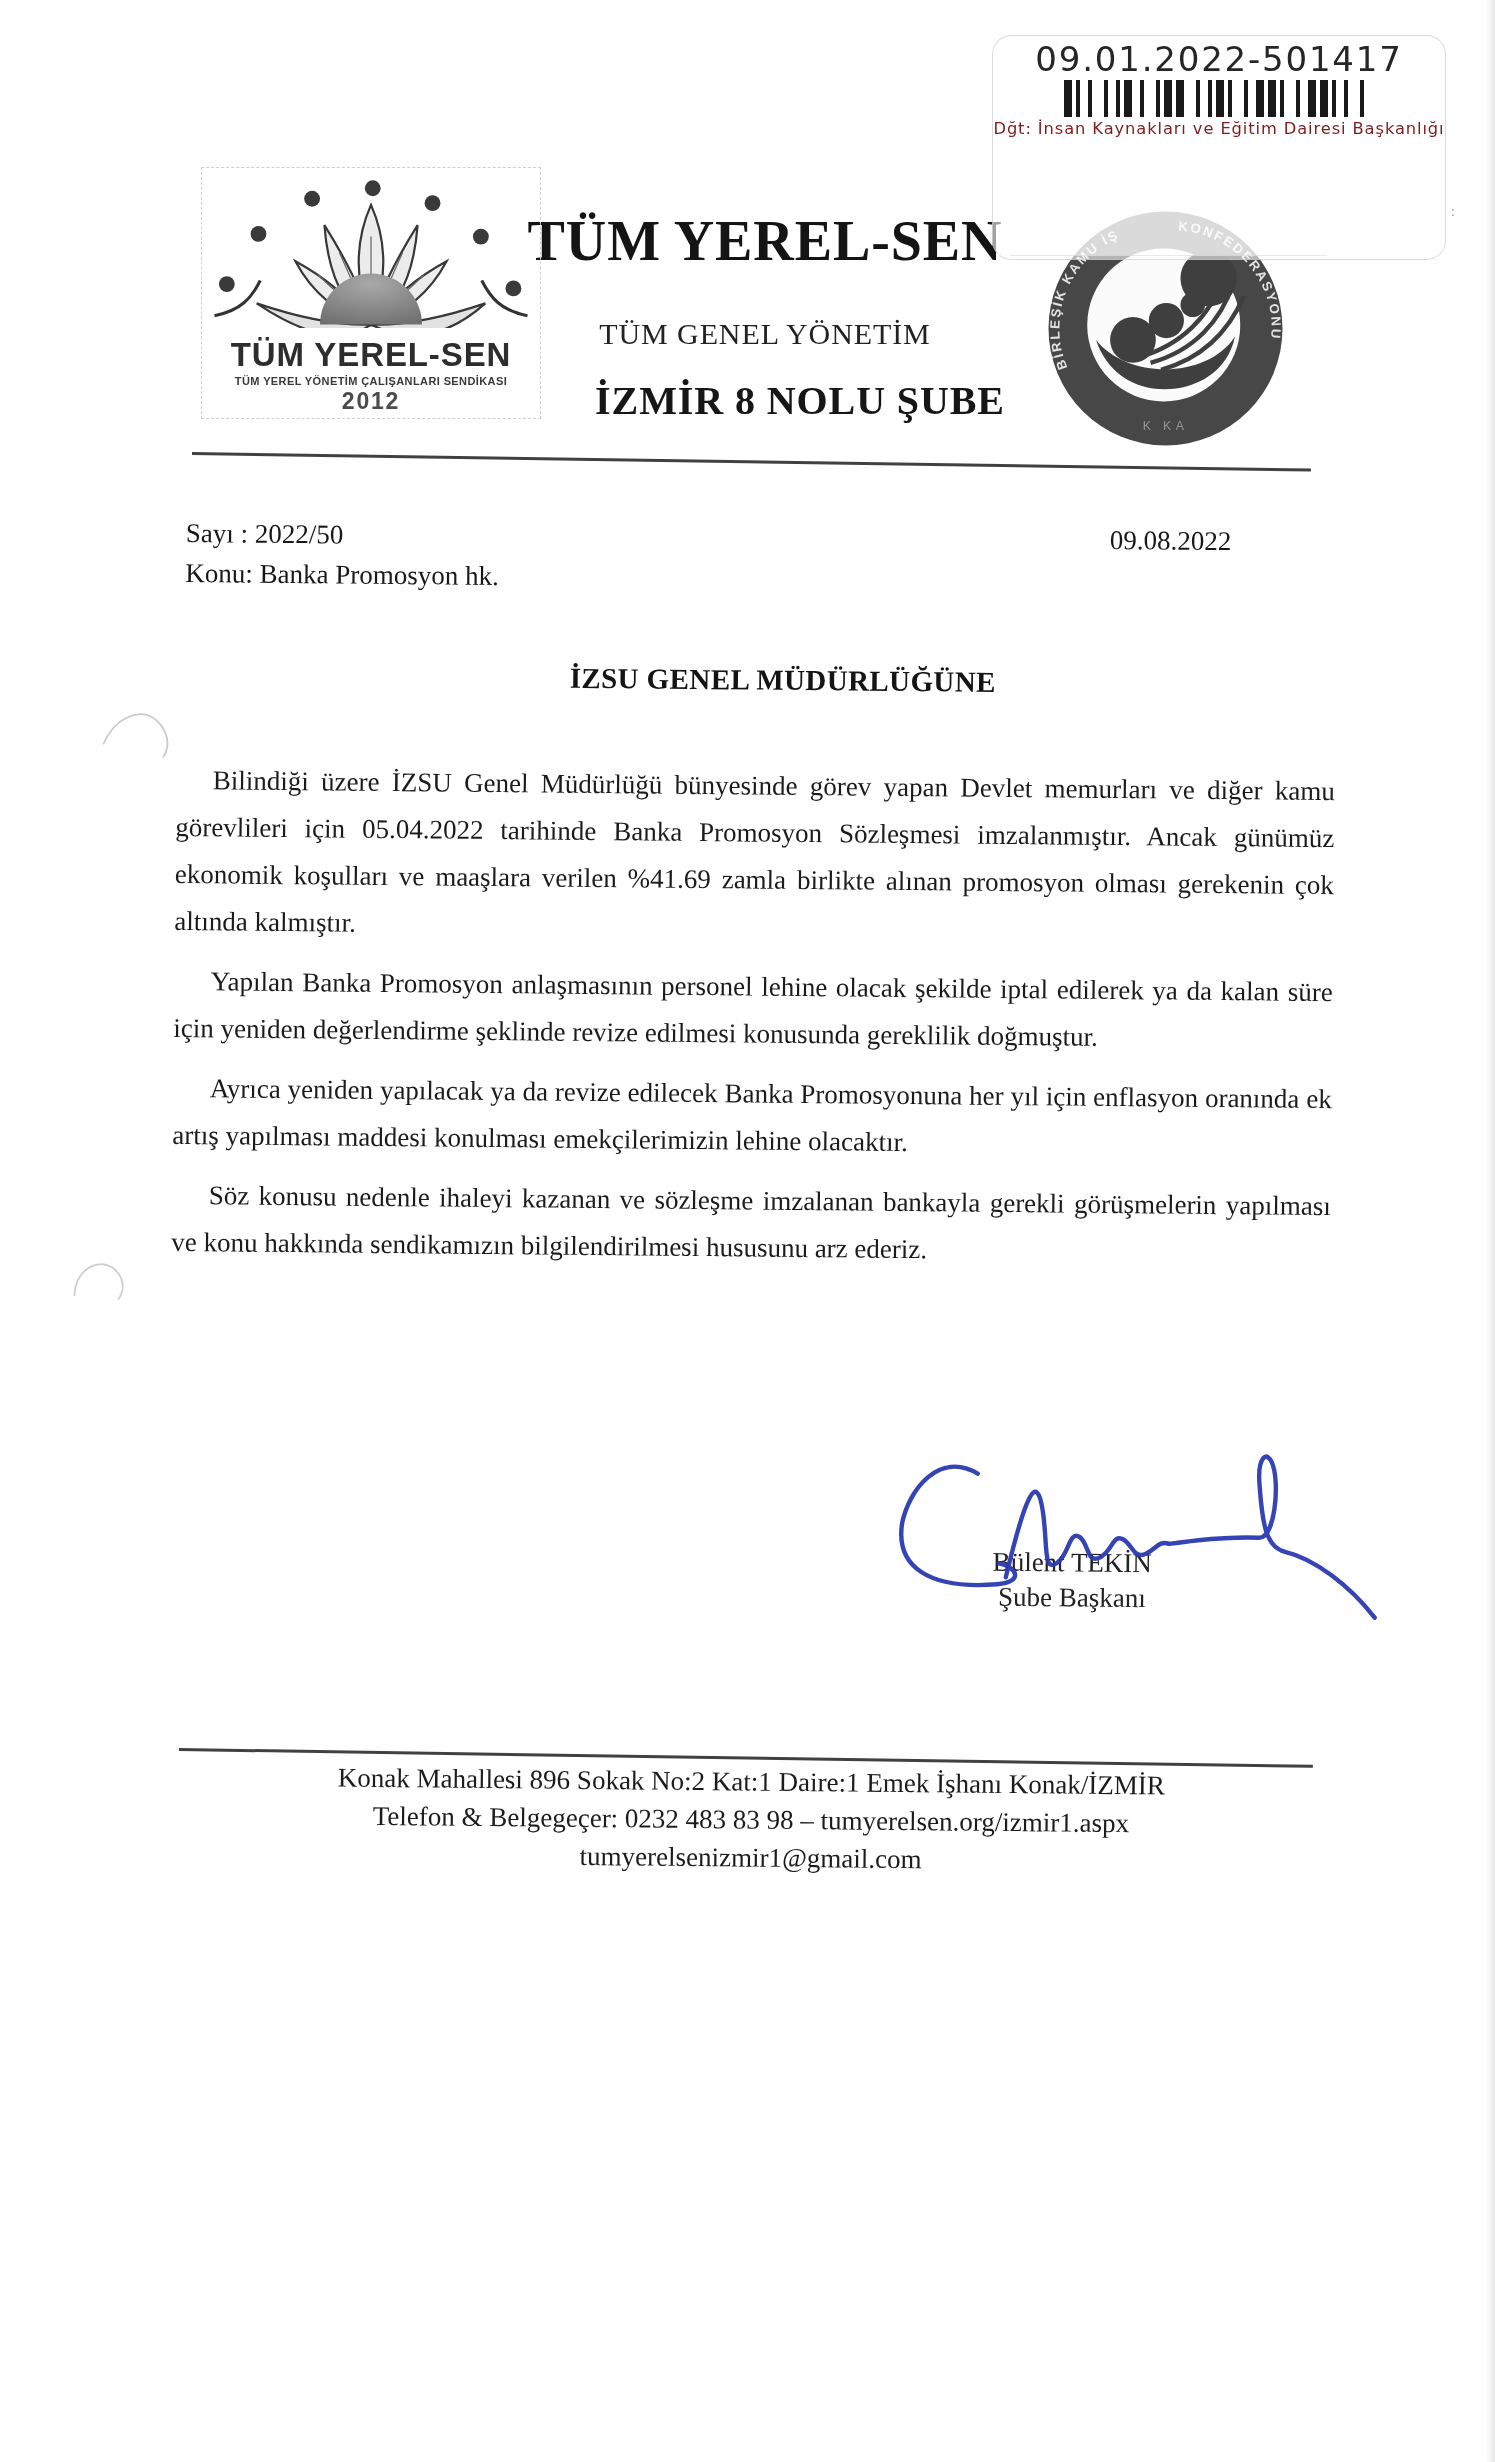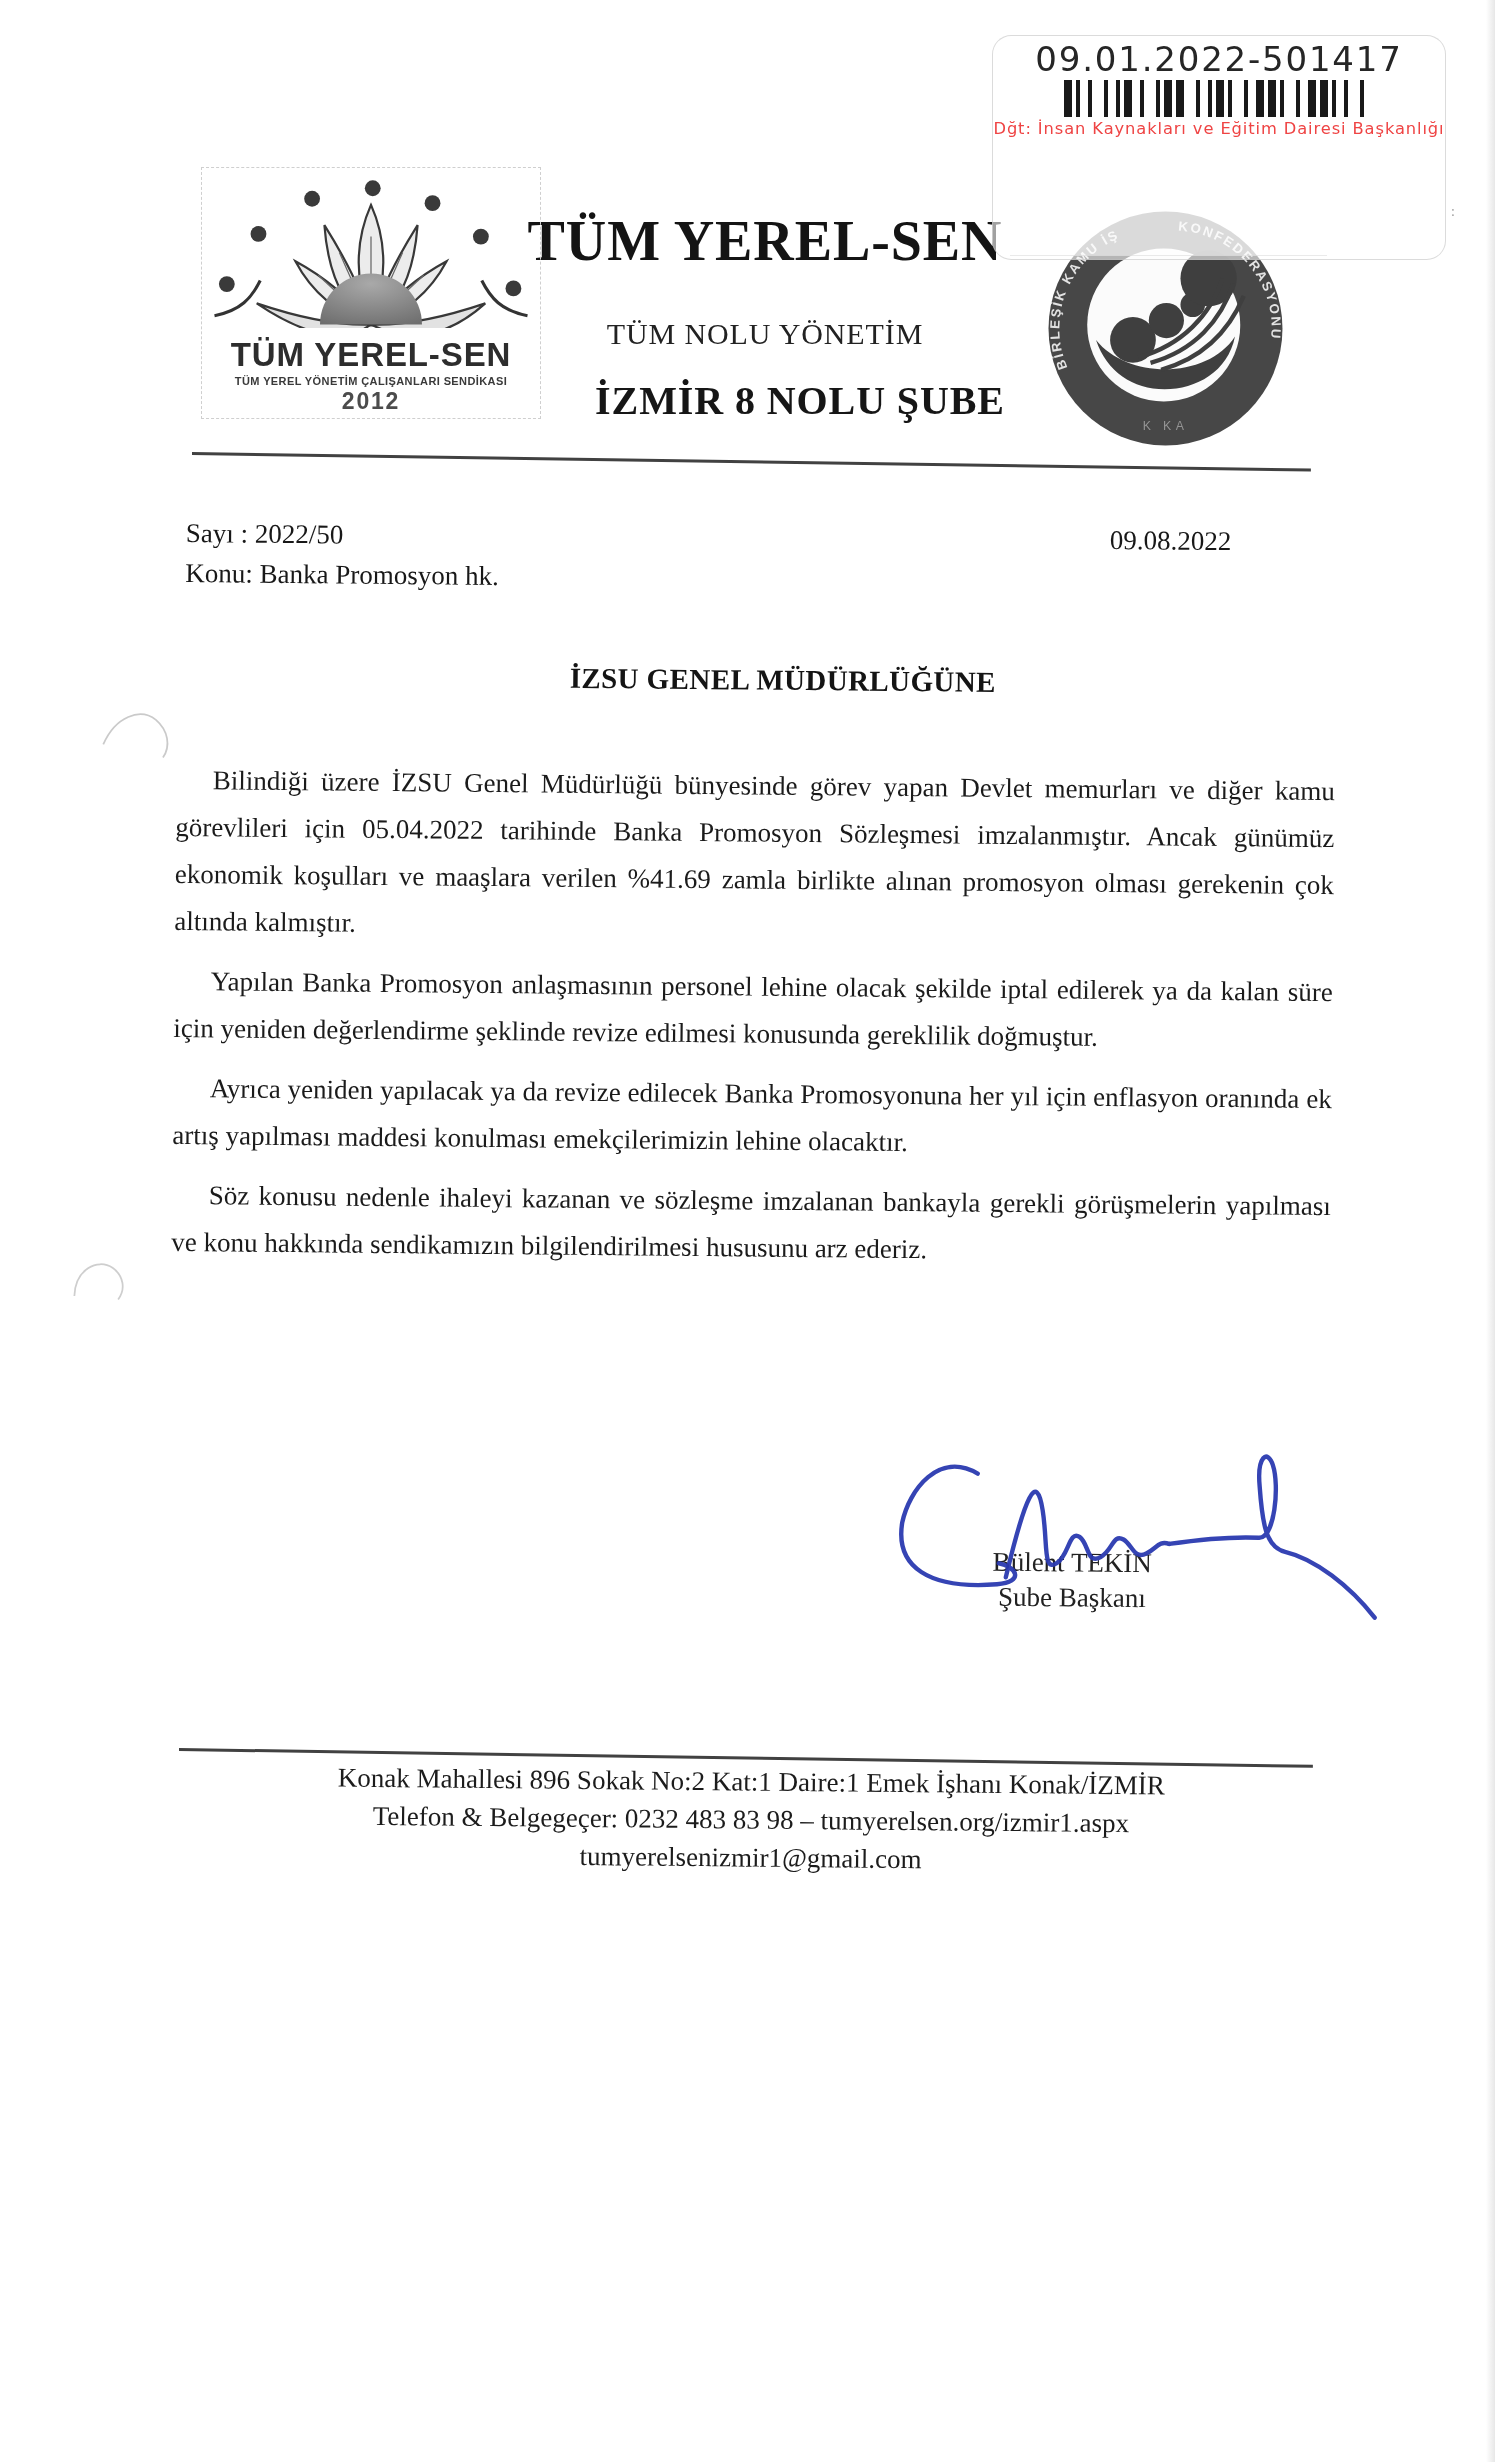--- a/index.html
+++ b/index.html
@@ -18,21 +18,21 @@
     border-radius:19.3px;z-index:5;text-align:center;
     font-family:"DejaVu Sans","Liberation Sans",sans-serif;}
   .stamp-org{margin-top:16px;font-size:32px;font-weight:bold;color:#1f1f1f;
     letter-spacing:0.4px;text-shadow:0 0 0.9px rgba(0,0,0,.35);}
   .stamp-num{margin-top:2.6px;font-size:34px;font-weight:400;color:#262626;letter-spacing:1.8px;}
   .barcode{display:flex;align-items:stretch;height:37px;width:310px;margin:1.8px auto 0 auto;
     filter:blur(0.3px);}
   .barcode i.b{background:#191919;}
   .barcode i.s{background:transparent;}
   .stamp-code{margin-top:-1.8px;font-size:29px;font-weight:600;color:#222;letter-spacing:1.8px;}
-  .stamp-dept{margin-top:1.8px;font-size:16.3px;color:#ef4444;letter-spacing:0.9px;
+  .stamp-dept{margin-top:1.8px;font-size:16.3px;color:#7f1d1d;letter-spacing:0.9px;
     filter:blur(0.4px);white-space:nowrap;}
 
   
   .logo-box{position:absolute;left:201px;top:167px;width:338px;height:250px;
     border:0.9px dashed #cfcfcf;text-align:center;z-index:2;}
   .logo-name{margin-top:3.5px;font-family:"Liberation Sans",sans-serif;font-weight:bold;
     font-size:33px;color:#2d2d2d;letter-spacing:0.9px;}
   .logo-sub{margin-top:1.8px;font-family:Liberation Sans, sans-serif;font-weight:bold;
     font-size:11px;color:#3a3a3a;letter-spacing:0.4px;white-space:nowrap;}
   .logo-year{margin-top:0.9px;font-family:"Liberation Sans",sans-serif;font-weight:bold;
@@ -183,21 +183,21 @@
     <path d="M134,178 A58,58 0 0 1 250,178 Z" fill="url(#sun)"></path>
   </svg>
   <div class="logo-name">TÜM YEREL-SEN</div>
   <div class="logo-sub">TÜM YEREL YÖNETİM ÇALIŞANLARI SENDİKASI</div>
   <div class="logo-year">2012</div>
 </div>
 
 <div class="letterhead">
   <div class="lh-title">TÜM YEREL-SEN</div>
   <div class="lh-sub">
-    <div>TÜM NOLU YÖNETİM</div>
+    <div>TÜM GENEL YÖNETİM</div>
   </div>
   <div class="lh-branch">İZMİR 8 NOLU ŞUBE</div>
 </div>
 <div class="rule rule-top"></div>
 
 <div class="emblem">
   <svg width="241" height="241" viewBox="0 0 274 274">
     <defs>
       <path id="arcL" d="M 30,190 A 111,111 0 0 1 137,26"></path>
       <path id="arcR" d="M 137,26 A 111,111 0 0 1 244,190"></path>

